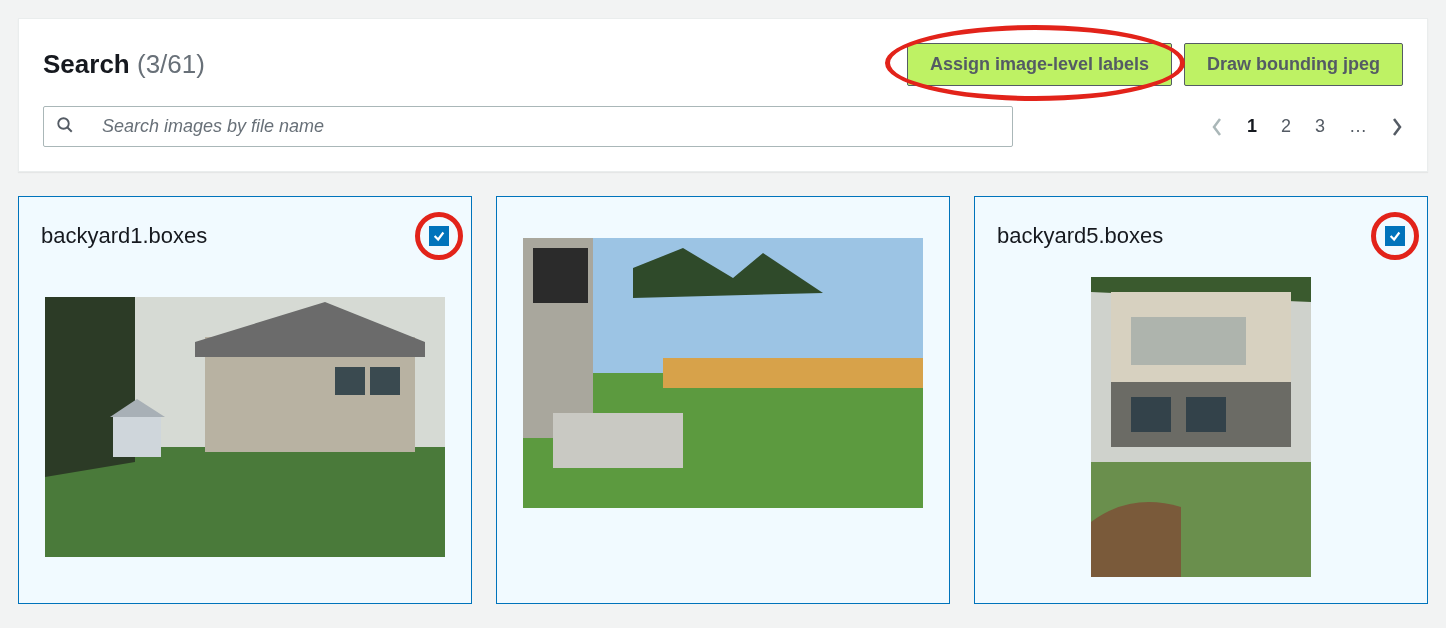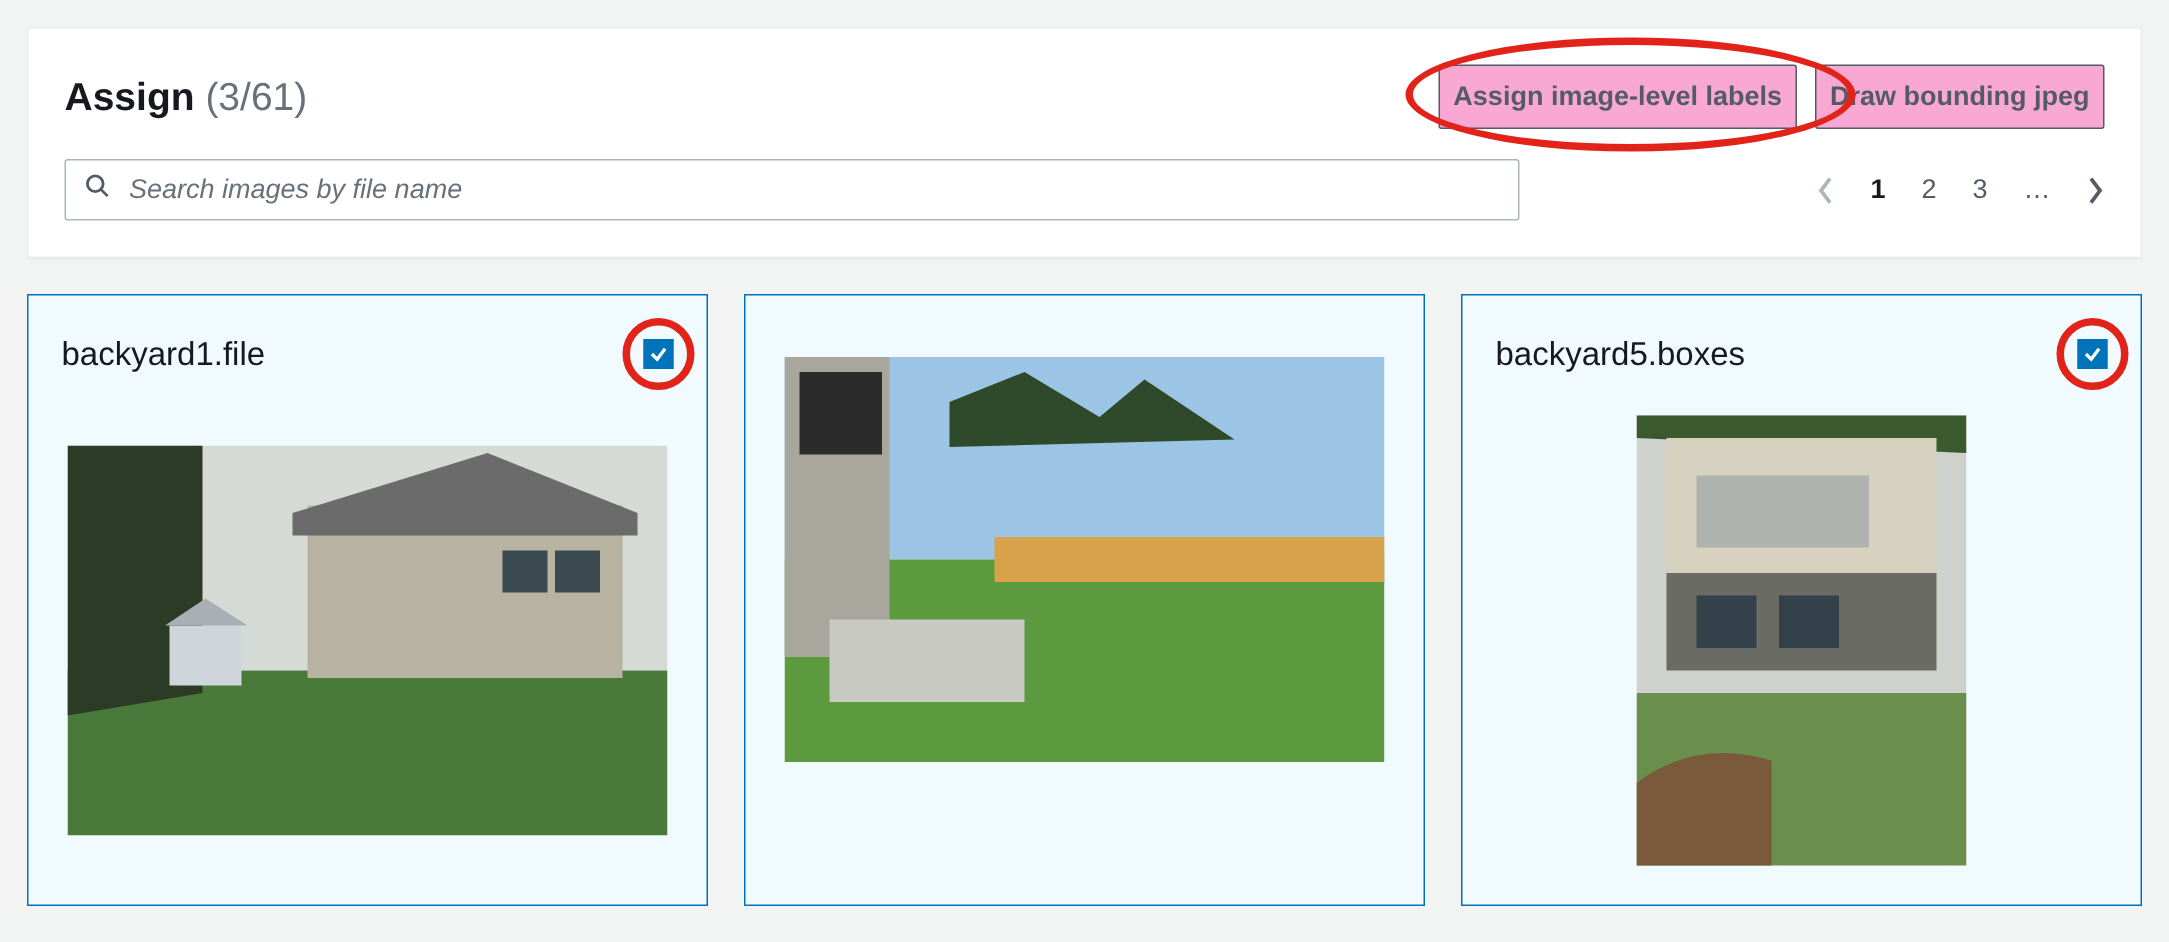--- a/index.html
+++ b/index.html
@@ -30,42 +30,42 @@
   .panel-title .count {
     color: #687078;
     font-weight: 400;
     text-align: right;
   }
   .btn-group { display: flex; gap: 12px; }
   .btn {
     font-size: 18px;
     font-weight: 700;
     color: #545b64;
-    background: #f9a8d4;
+    background: #bef264;
     border: 1px solid #545b64;
     border-radius: 2px;
-    padding: 10px 9px;
+    padding: 10px 22px;
     cursor: pointer;
     white-space: nowrap;
   }
   .toolbar-row {
     display: flex;
     align-items: center;
     justify-content: space-between;
     gap: 20px;
   }
   .search-wrap {
     flex: 1;
     max-width: 970px;
     display: flex;
     align-items: center;
     border: 1px solid #aab7b8;
     border-radius: 2px;
     padding: 8px 12px;
-    gap: 10px;
+    gap: 26px;
     background: #fff;
   }
   .search-wrap svg { flex-shrink: 0; }
   .search-input {
     border: none;
     outline: none;
     font-size: 18px;
     font-style: italic;
     color: #687078;
     width: 100%;
@@ -120,21 +120,21 @@
   }
   .rel { position: relative; }
 </style>
 </head>
 <body>
 
 <div class="panel rel">
 
   <div class="panel-header">
     <div class="panel-title">
-      <span>Assign</span>
+      <span>Search</span>
       <span class="count">(3/61)</span>
     </div>
     <div class="btn-group rel">
       <span class="annot" style="width:300px;height:76px;left:-22px;top:-18px;"></span>
       <button class="btn">Assign image-level labels</button>
       <button class="btn">Draw bounding jpeg</button>
     </div>
   </div>
 
   <div class="toolbar-row">
@@ -163,21 +163,21 @@
           </svg>
       </span>
     </div>
   </div>
 </div>
 
 <div class="grid">
 
   <div class="card rel">
     <div class="card-head">
-      <span class="card-title">backyard1.file</span>
+      <span class="card-title">backyard1.boxes</span>
       <span class="rel">
         <span class="annot" style="width:48px;height:48px;left:-14px;top:-14px;"></span>
         <span class="chk">
           <svg width="14" height="14" viewBox="0 0 16 16">
               <polyline points="3,8 7,12 13,4" fill="none" stroke="#fff" stroke-width="2.5"></polyline>
             </svg>
         </span>
       </span>
     </div>
     <div class="thumb-wrap">

